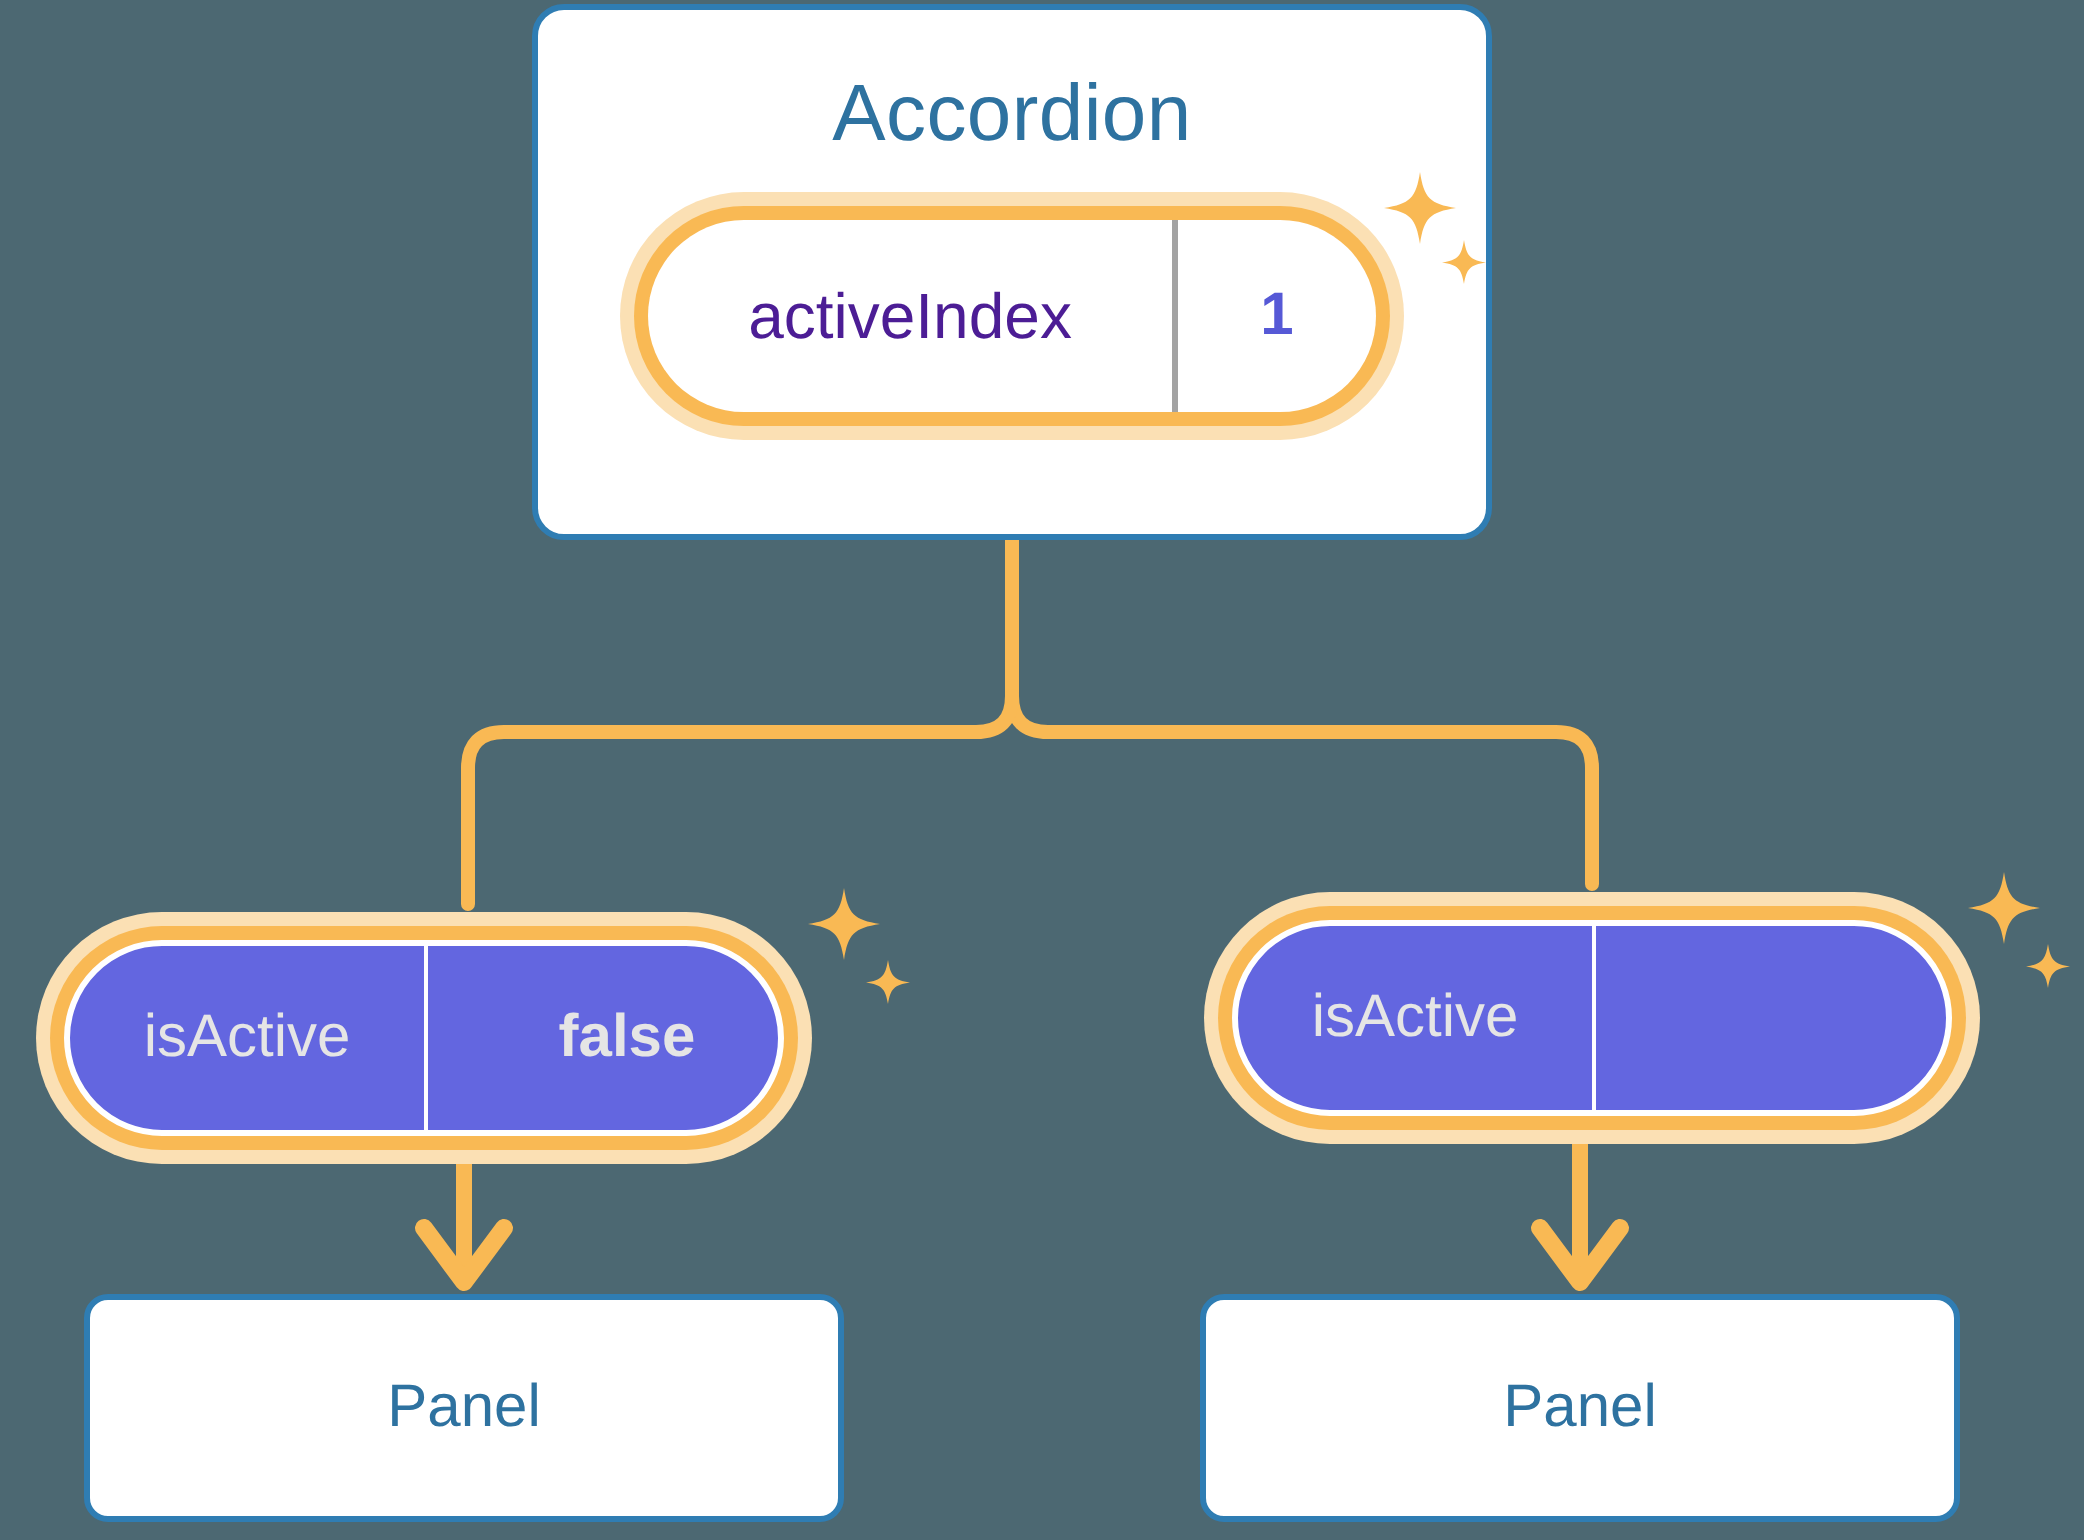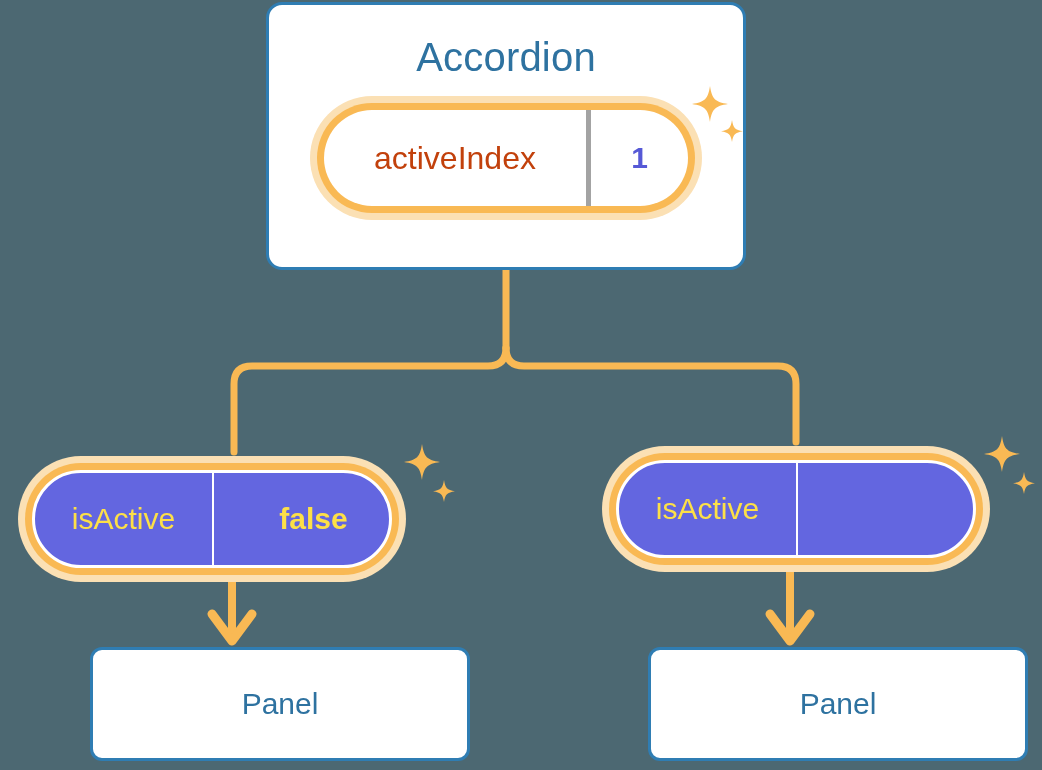--- a/index.html
+++ b/index.html
@@ -59,21 +59,20 @@
     font-size: 40px;
     font-weight: 400;
     letter-spacing: 0.2px;
   }
 
   
   .panel-card {
     width: 380px;
     height: 114px;
     border-radius: 12px;
-    margin-left: 48px;
   }
   #panel-left  { left: 42px;  top: 647px; }
   #panel-right { left: 600px; top: 647px; }
 
   .panel-label {
     position: absolute;
     inset: 0;
     display: flex;
     align-items: center;
     justify-content: center;
@@ -123,44 +122,44 @@
     background: #ffffff;
   }
   #pill-accordion .pill-key,
   #pill-accordion .pill-val {
     display: flex;
     align-items: center;
     justify-content: center;
   }
   #pill-accordion .pill-key {
     flex: 0 0 262px;
-    color: #c2410c;
+    color: #4c1d95;
     font-size: 32px;
     font-weight: 400;
-    border-right: 5px solid #a3a3a3;
+    border-right: 3px solid #a3a3a3;
   }
   #pill-accordion .pill-val {
     flex: 1;
     color: #5659d6;
     font-size: 30px;
     font-weight: 700;
   }
 
   
   .pill-state .pill-body {
     background: #6366e0;
     border: 3px solid #ffffff;
     border-radius: 999px;
   }
   .pill-state .pill-key,
   .pill-state .pill-val {
     display: flex;
     align-items: center;
     justify-content: center;
-    color: #fde047;
+    color: #e5e5e5;
   }
   .pill-state .pill-key {
     flex: 0 0 50%;
     font-size: 30px;
     font-weight: 400;
     border-right: 2px solid #ffffff;
   }
   .pill-state .pill-val {
     flex: 1;
     font-size: 30px;

